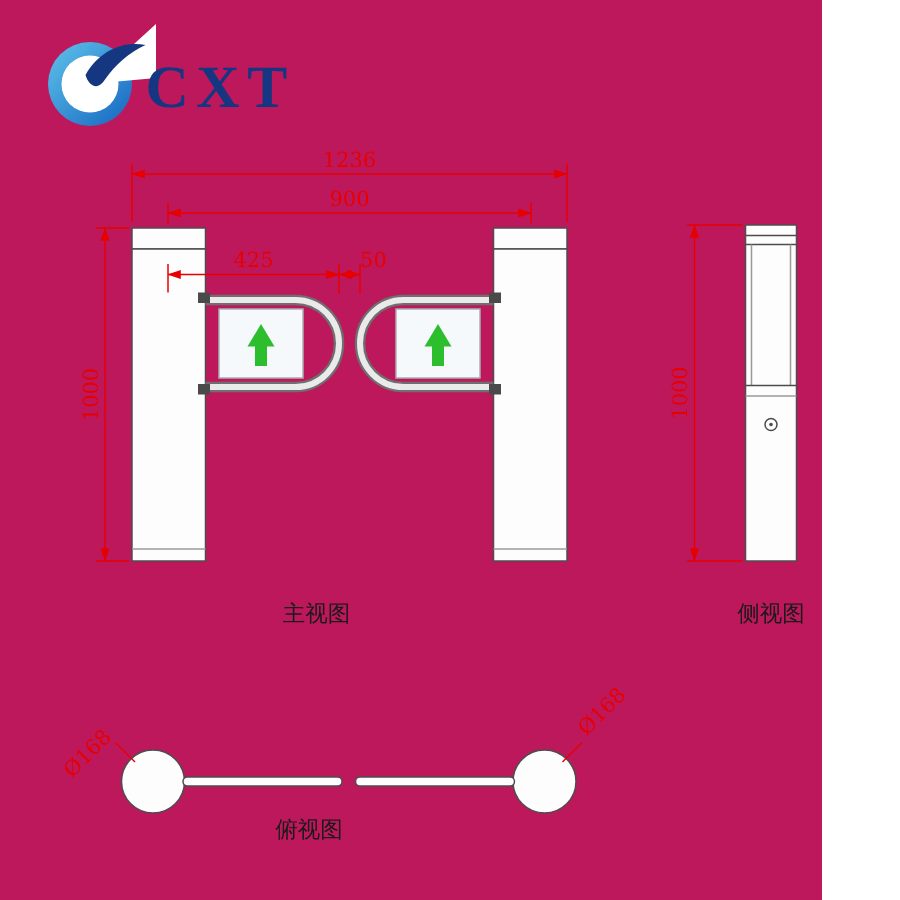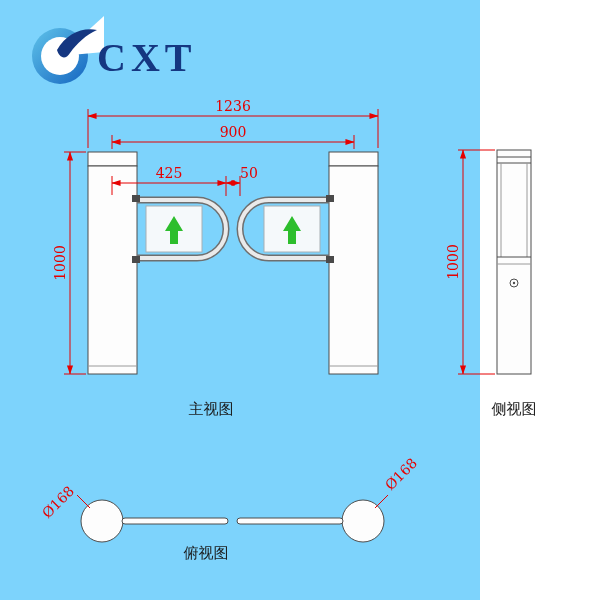--- a/index.html
+++ b/index.html
@@ -2,21 +2,21 @@
 <html style="--dimension-red: #e60000; --outline-gray: #4d4d4d; --arrow-green: #2dbe2d; --logo-blue: #153781; --logo-swoosh: #2aa0dc;"><head>
 <meta charset="utf-8">
 <style>
   html, body { margin: 0; padding: 0; }
   body {
     width: 600px; height: 600px;
     background: #ffffff;
     font-family: "Liberation Sans", sans-serif;
     overflow: hidden;
   }
-  #stage { position: relative; width: 480px; height: 600px; background: #7dd3fc; }
+  #stage { position: relative; width: 548px; height: 600px; background: #be185d; }
   svg { position: absolute; left: 0; top: 0; }
 
   
   .outline { stroke: var(--outline-gray, #4d4d4d); stroke-width: 1; fill: #fdfdfd; }
   .thinline { stroke: var(--outline-gray, #4d4d4d); stroke-width: 1; fill: none; }
   .lightline { stroke: #9a9a9a; stroke-width: 1; fill: none; }
   .tube-o { fill: none; stroke: #6f6f6f; stroke-width: 7; }
   .tube-i { fill: none; stroke: #eaeaea; stroke-width: 4; }
   .panel { fill: #f5f9fb; stroke: #a8b0b4; stroke-width: 1; }
   .bracket { fill: #4a4a4a; stroke: none; }

